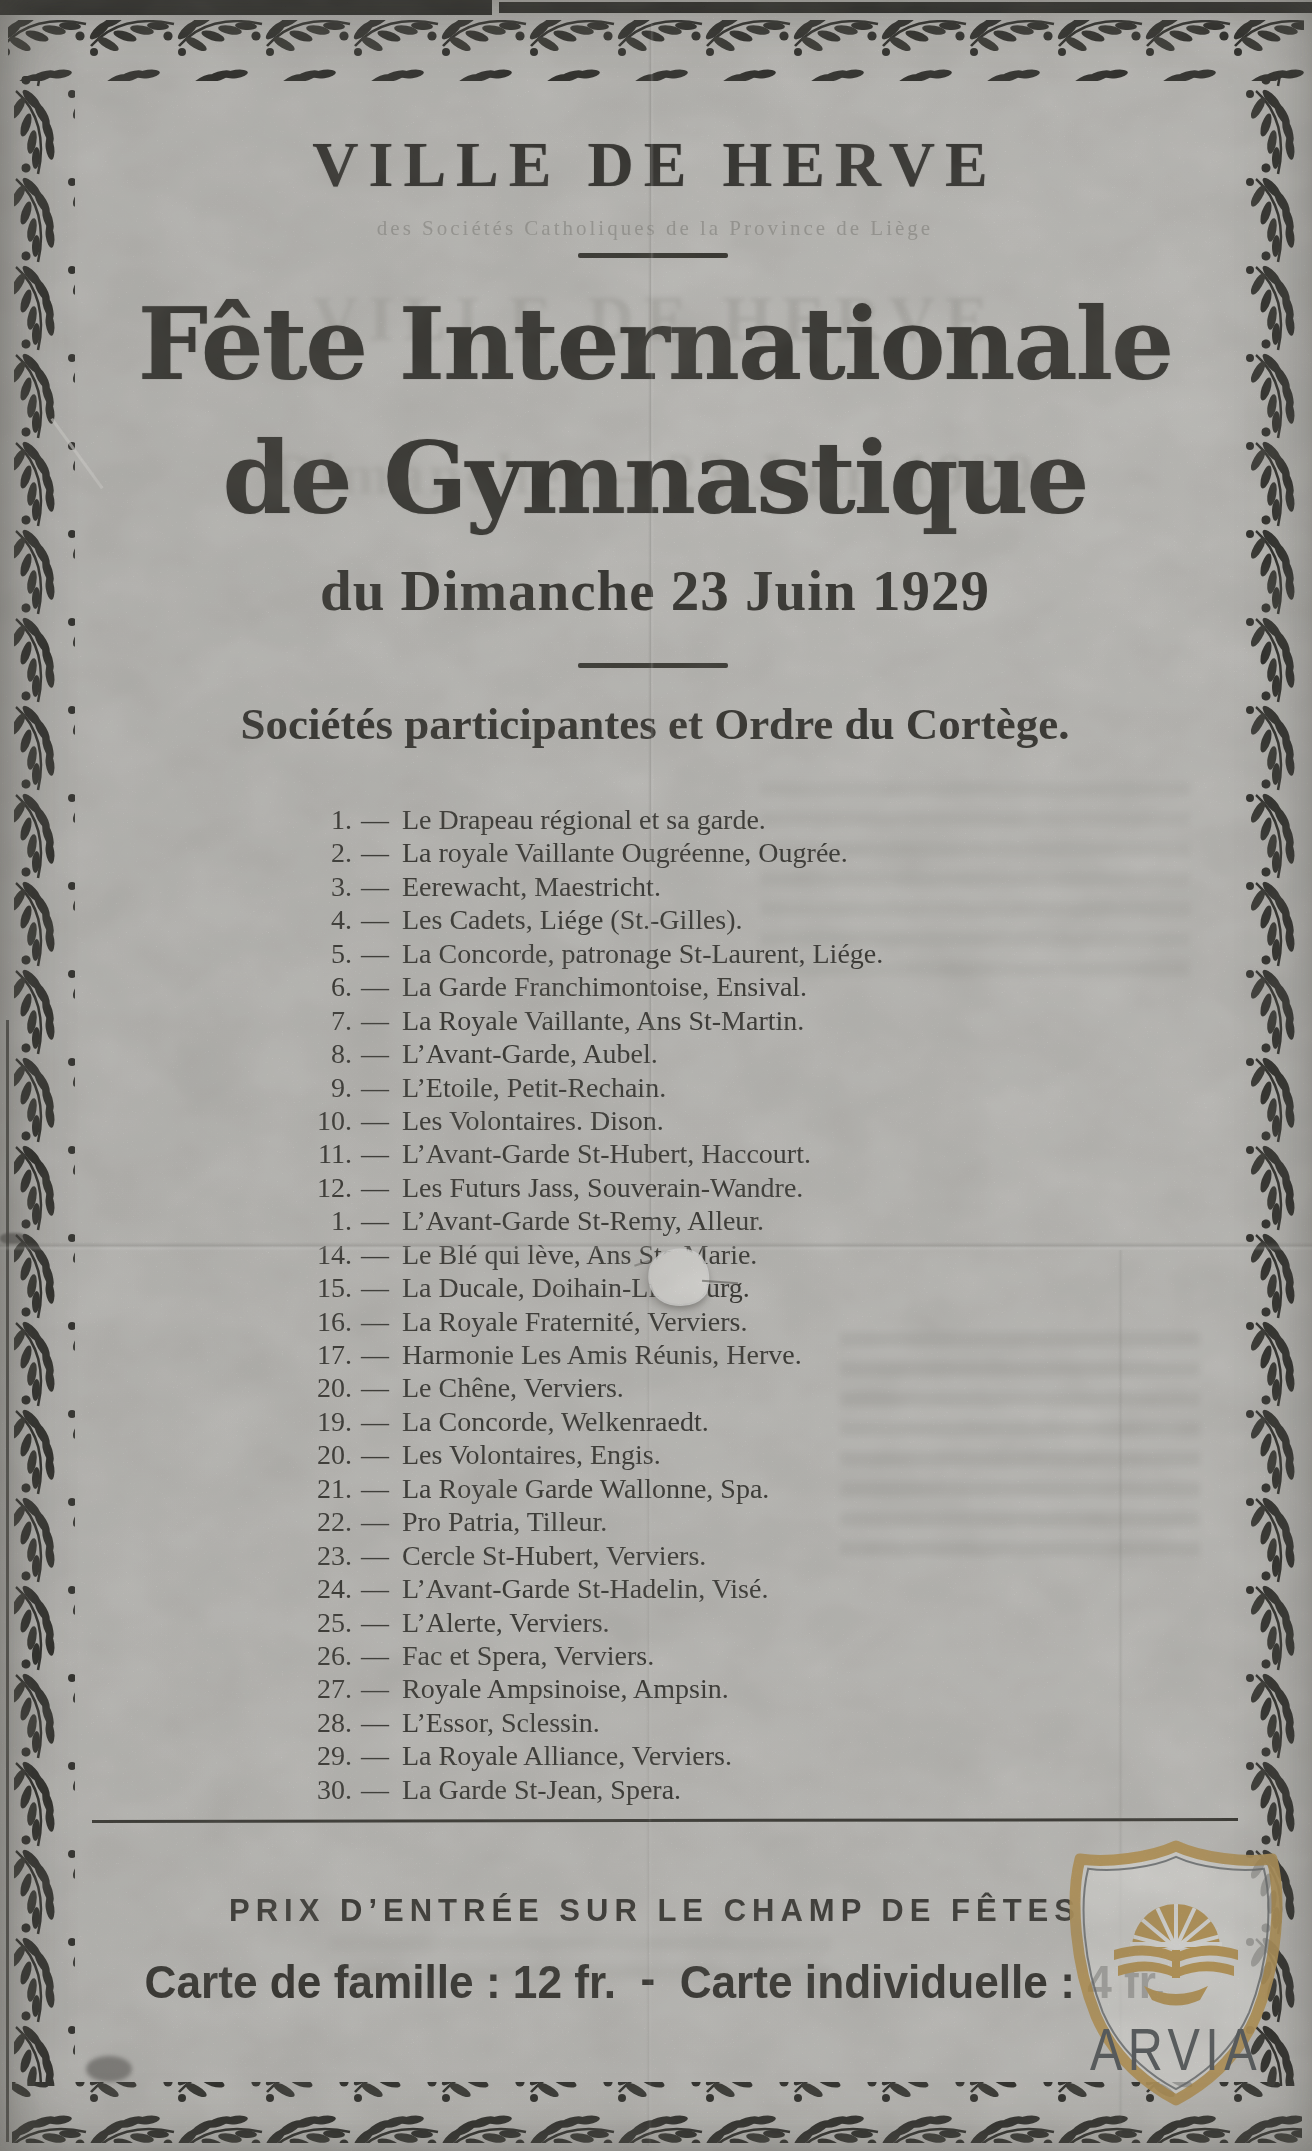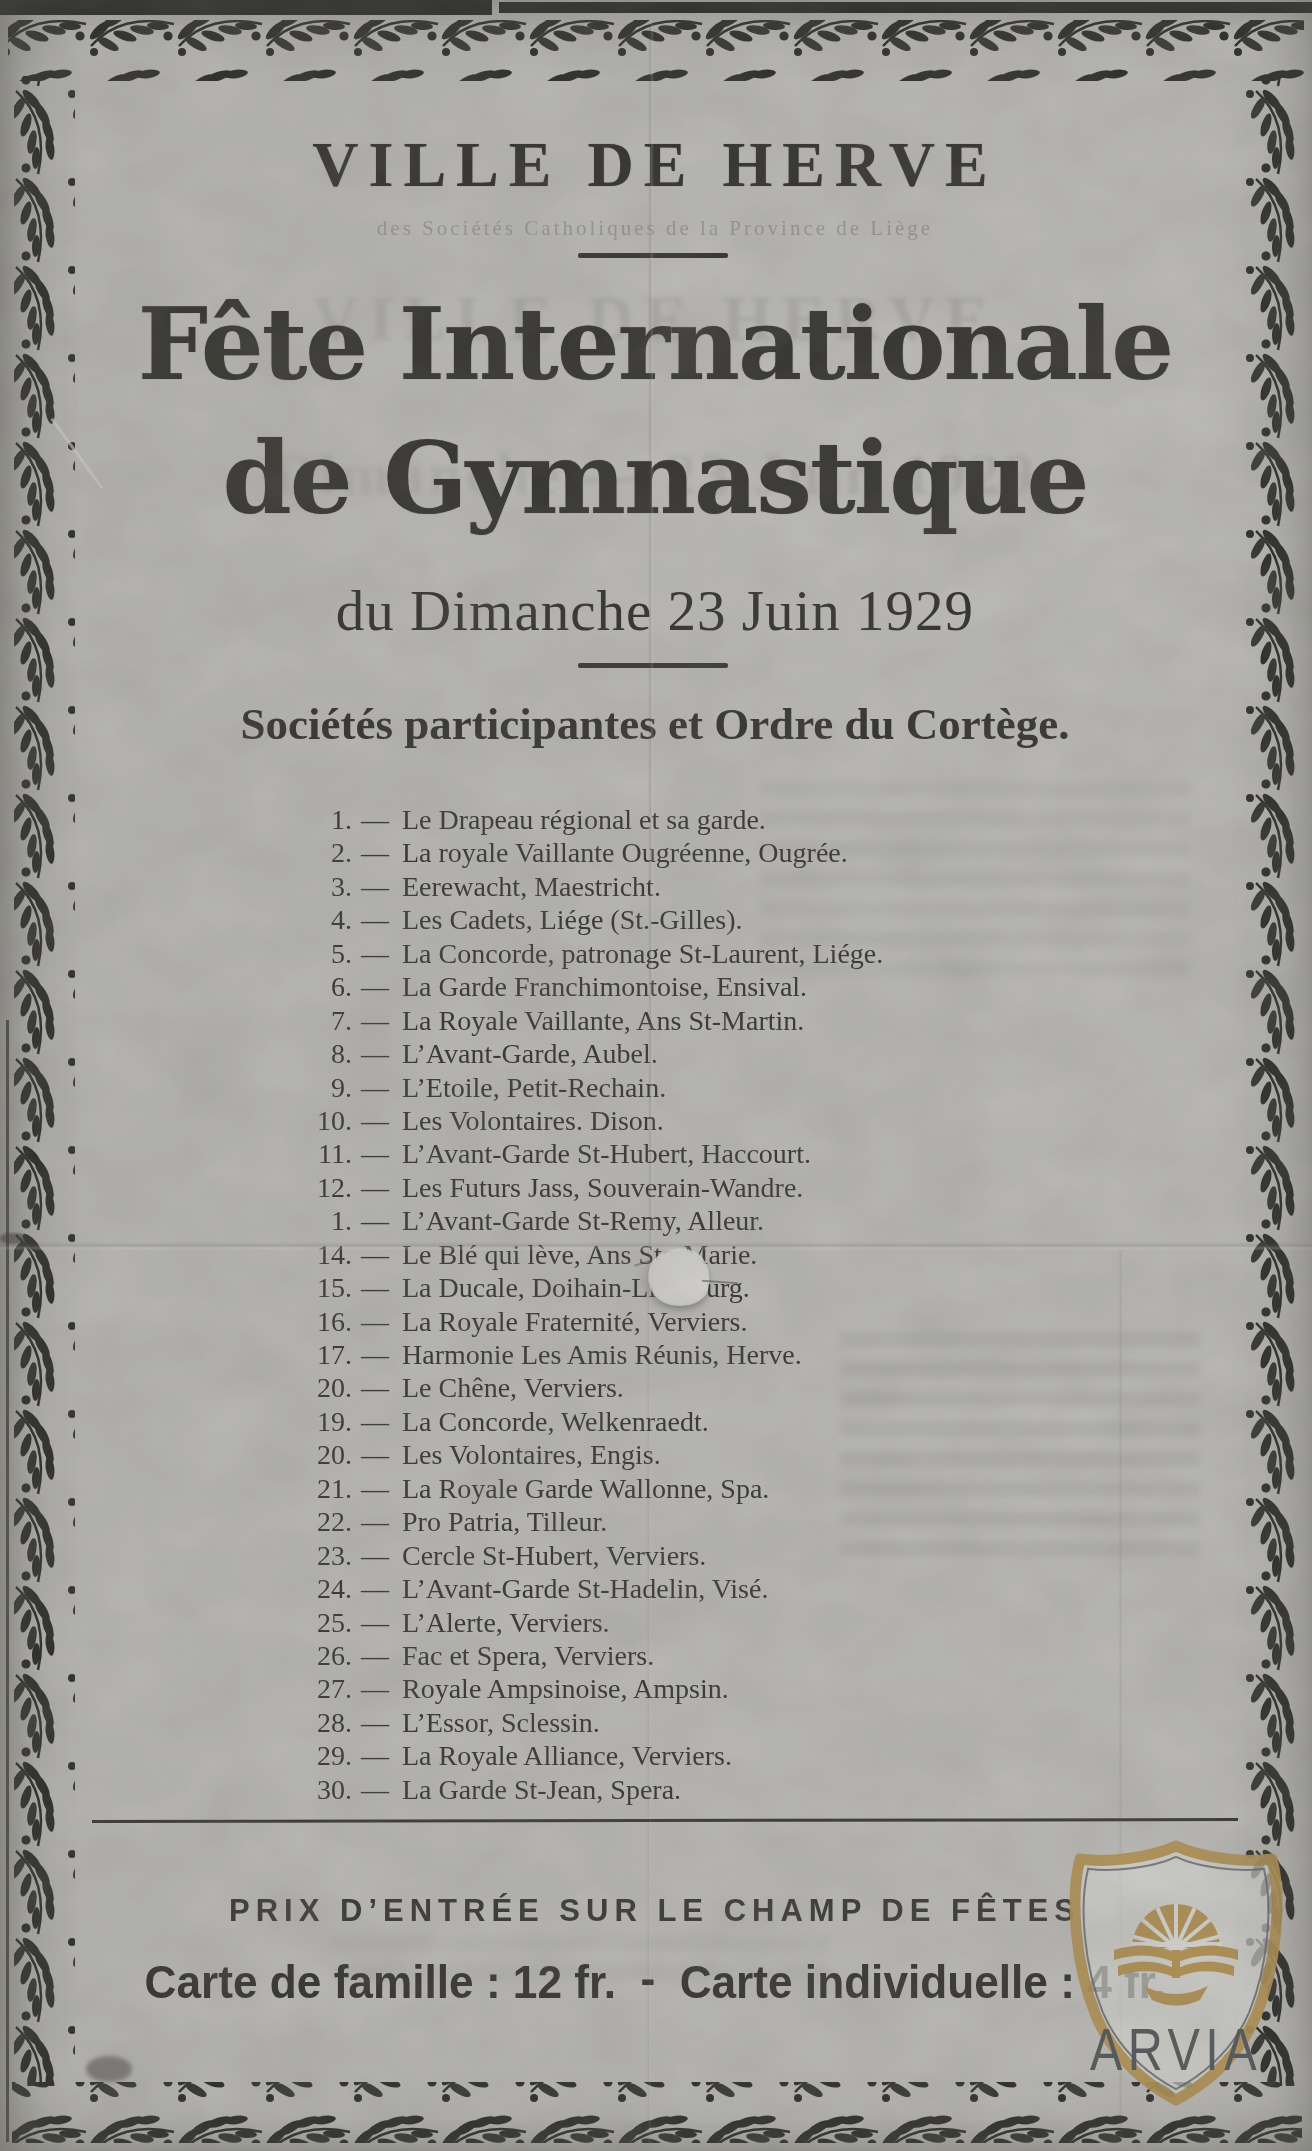--- a/index.html
+++ b/index.html
@@ -28,21 +28,21 @@
   .crease-v3{top:1250px;left:1118px;width:5px;height:888px;opacity:.55;background:linear-gradient(90deg,rgba(0,0,0,0),rgba(86,84,80,.2) 50%,rgba(0,0,0,0));}
   .crease-h{left:0;top:1242px;width:1312px;height:9px;background:linear-gradient(180deg,rgba(0,0,0,0),rgba(92,90,86,.2) 40%,rgba(255,255,255,.26) 66%,rgba(0,0,0,0));}
   .crease-d1{left:34px;top:452px;width:86px;height:3px;background:rgba(246,245,241,.65);transform:rotate(54deg);filter:blur(.5px);}
 
   
   .city-title{top:128px;font-size:64px;font-weight:bold;letter-spacing:10px;color:#201f1c;text-shadow:0 0 1px rgba(32,31,28,.55);}
   .divider{left:578px;width:150px;height:5px;background:#26251f;border-radius:2px;}
   .d1{top:253px;} .d2{top:663px;}
   .main-title{font-family:"DejaVu Serif",serif;font-weight:bold;font-size:99px;letter-spacing:-2px;color:#252420;text-shadow:0 0 1px rgba(37,36,32,.5);}
   .mt1{top:286px;} .mt2{top:420px;}
-  .date-line{top:558px;font-size:57px;font-weight:normal;letter-spacing:1px;color:#22211d;margin-top:20px;}
+  .date-line{top:558px;font-size:57px;font-weight:bold;letter-spacing:1px;color:#22211d;}
   .section-heading{top:698px;font-size:45px;font-weight:bold;color:#23221e;}
 
   .plist{position:absolute;left:240px;top:803px;font-size:28px;line-height:33.45px;color:#282723;}
   .li-row{display:flex;height:33.45px;align-items:baseline;white-space:nowrap;}
   .li-num{width:112px;text-align:right;}
   .li-sep{margin:0 13px 0 9px;}
 
   .entry-rule{left:92px;top:1819px;width:1146px;border-top:3px solid #2a2924;transform:rotate(-0.1deg);}
   .pricing-heading{top:1893px;font-family:"Liberation Sans",sans-serif;font-size:31px;font-weight:700;letter-spacing:6px;color:#2b2a26;}
   .pricing-line{top:1954px;font-family:"Liberation Sans",sans-serif;font-size:47px;font-weight:bold;color:#262521;}

